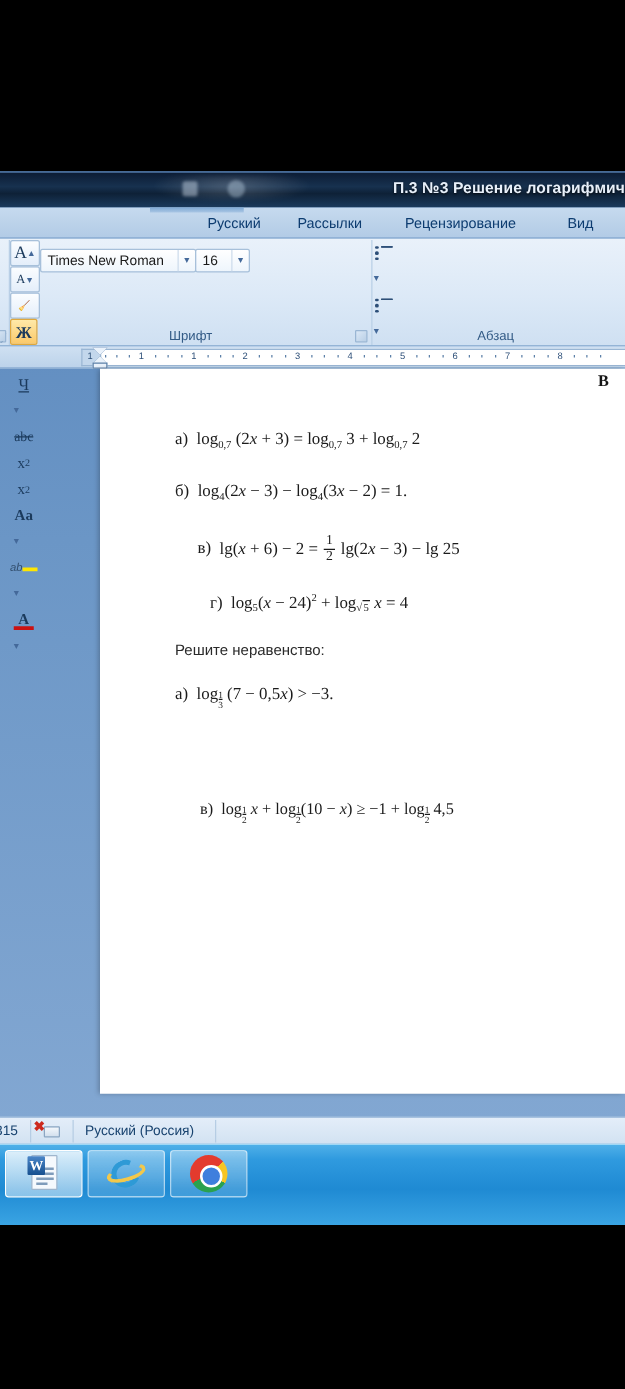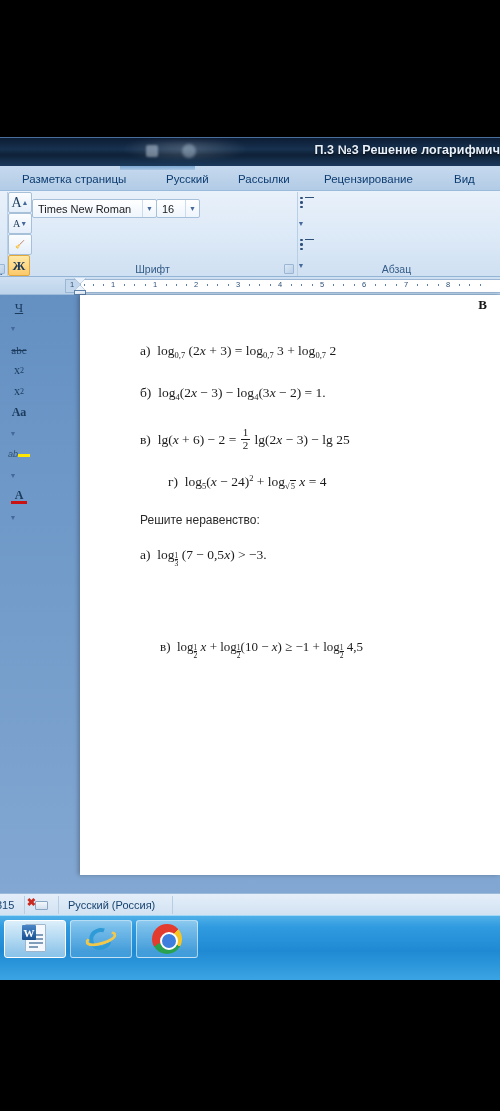--- a/index.html
+++ b/index.html
@@ -289,21 +289,20 @@
 
   <div class="titlebar">
     <div class="glass"></div>
     <div class="qat"></div>
     <div class="qat2"></div>
     <div class="doc-title">П.3 №3 Решение логарифмич</div>
   </div>
 
   <div class="tabrow">
     <div class="activetab"></div>
-    <div class="tab" style="left:18px">Разметка страницы</div>
     <div class="tab" style="left:162px">Русский</div>
     <div class="tab" style="left:234px">Рассылки</div>
     <div class="tab" style="left:320px">Рецензирование</div>
     <div class="tab" style="left:450px">Вид</div>
   </div>
 
   <div class="ribbon">
 
     <div class="grp" id="grp-clip">
       <div class="gl">y</div>
@@ -551,21 +550,21 @@
     <div class="eq" style="left:60px; top:48px">
       <span>а)</span>
       <span class="fn">&nbsp;log<sub class="s">0,7</sub> (2<i>x</i> + 3) = log<sub class="s">0,7</sub> 3 + log<sub class="s">0,7</sub> 2</span>
     </div>
 
     <div class="eq" style="left:60px; top:90px">
       <span>б)</span>
       <span class="fn">&nbsp;log<sub class="s">4</sub>(2<i>x</i> − 3) − log<sub class="s">4</sub>(3<i>x</i> − 2) = 1.</span>
     </div>
 
-    <div class="eq" style="left:60px; top:132px">
+    <div class="eq" style="left:78px; top:132px">
       <span>в)</span>
       <span class="fn">&nbsp;lg(<i>x</i> + 6) − 2 =
         <span class="frac"><span class="n">1</span><span class="d">2</span></span>
         lg(2<i>x</i> − 3) − lg 25</span>
     </div>
 
     <div class="eq" style="left:88px; top:178px">
       <span>г)</span>
       <span class="fn">&nbsp;log<sub class="s">5</sub>(<i>x</i> − 24)<sup class="p">2</sup> + log<sub class="s">√<span class="rad">5</span></sub> <i>x</i> = 4</span>
     </div>

